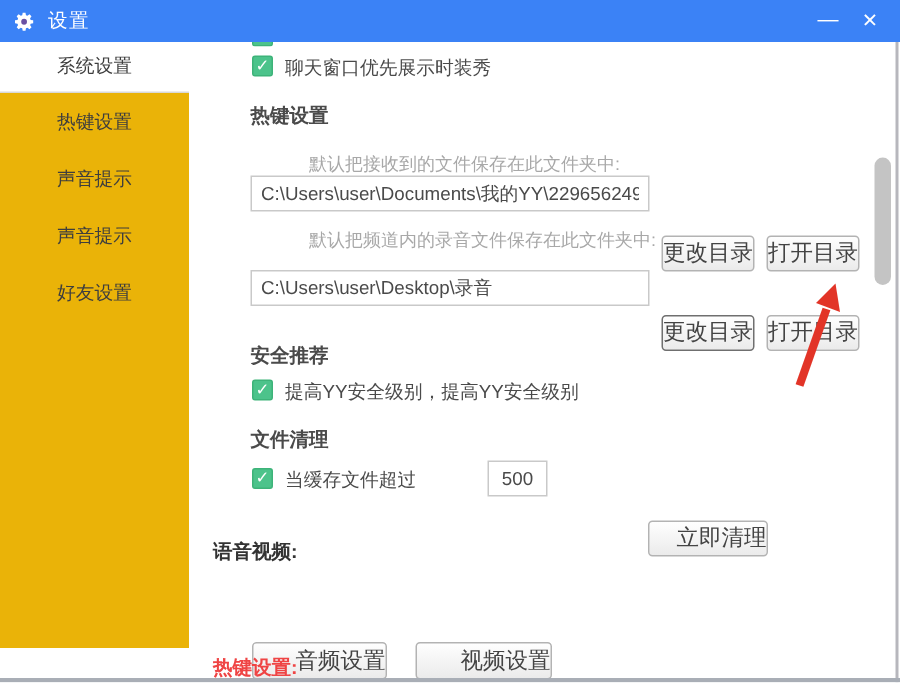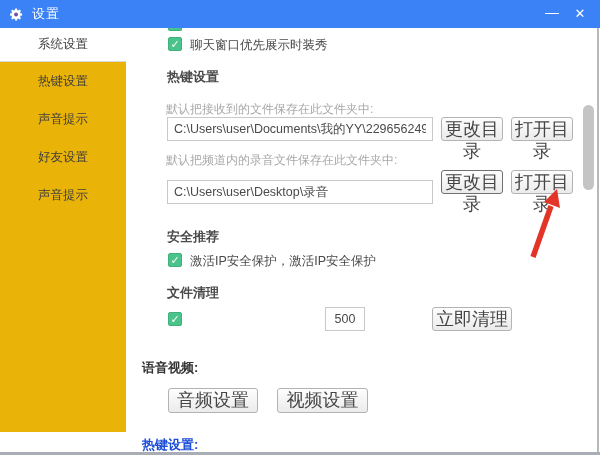--- a/index.html
+++ b/index.html
@@ -27,38 +27,38 @@
   .side-item {
     height:38px; line-height:38px; padding-left:38px; font-size:12.5px; color:#3e3e3e; cursor:default;
   }
   .side-item.selected {
     height:34px; line-height:33px; background:#ffffff; border-bottom:1px solid #d9d9d9;
   }
   
   .main { position:absolute; left:126px; top:28px; width:474px; height:427px; background:#ffffff; }
   .abs { position:absolute; }
   .section-header { font-size:13px; font-weight:bold; color:#4a4a4a; }
-  .gray-label { font-size:12px; color:#a8a8a8; }
+  .gray-label { font-size:12px; color:#a8a8a8;margin-left:40px; }
   .cb-label { font-size:12.5px; color:#4a4a4a; }
   .checkbox {
     position:absolute; width:14px; height:14px; background:#4cc38b; border:1px solid #3db379;
     border-radius:2px; color:#ffffff; font-size:11px; line-height:12px; text-align:center; cursor:default;
   }
   .partial-cb {
     position:absolute; background:#4cc38b; border-left:1px solid #3db379; border-right:1px solid #3db379;
     border-bottom:1px solid #3db379; border-radius:0 0 2px 2px;
   }
   .tb-input {
     position:absolute; height:24px; background:#ffffff; border:1px solid #c9c9c9;
     font-size:12.5px; color:#4a4a4a; padding:0 6px; font-family:"Liberation Sans","DejaVu Sans",sans-serif;
   }
   .btn {
     position:absolute; height:24px; background:linear-gradient(#fefefe,#ebebeb);
-    border:1px solid #b3b3b3; border-radius:3px; font-size:18px; color:#444444;
-    text-align:center; line-height:22px; cursor:default;
+    border:1px solid #b3b3b3; border-radius:3px; font-size:15px; color:#444444;
+    text-align:right; line-height:22px; cursor:default;margin-top:40px;
   }
   .btn.dark { border-color:#6f6f6f; }
   .scroll-thumb {
     position:absolute; left:457px; top:77px; width:11px; height:85px;
     background:#c4c4c4; border-radius:5.5px; cursor:default;
   }
   .edge-right { position:absolute; left:597px; top:28px; width:2px; height:427px; background:#b7b7bd; }
   .edge-bottom { position:absolute; left:0; top:452px; width:600px; height:3px; background:#a9aeb6; }
 </style>
 </head>
@@ -75,22 +75,22 @@
     <div class="win-controls">
       <div class="win-btn min">—</div>
       <div class="win-btn">✕</div>
     </div>
   </div>
 
   <div class="sidebar">
     <div class="side-item selected">系统设置</div>
     <div class="side-item">热键设置</div>
     <div class="side-item">声音提示</div>
+    <div class="side-item">声音提示</div>
     <div class="side-item">好友设置</div>
-    <div class="side-item">声音提示</div>
   </div>
 
   <div class="main">
 
     <div class="partial-cb" style="left:42px; top:0; width:14px; height:3px;"></div>
 
     <div class="checkbox" style="left:42px; top:9px;">✓</div>
     <span class="abs cb-label" style="left:64px; top:9px;">聊天窗口优先展示时装秀</span>
 
     <span class="abs section-header" style="left:41px; top:40px;">热键设置</span>
@@ -100,32 +100,33 @@
     <div class="btn" style="left:315px; top:89px; width:62px;">更改目录</div>
     <div class="btn" style="left:385px; top:89px; width:62px;">打开目录</div>
 
     <span class="abs gray-label" style="left:40px; top:124px;">默认把频道内的录音文件保存在此文件夹中:</span>
     <input class="tb-input" style="left: 41px; top: 152px; width: 266px;" value="C:\Users\user\Desktop\录音">
     <div class="btn dark" style="left:315px; top:142px; width:62px;">更改目录</div>
     <div class="btn" style="left:385px; top:142px; width:62px;">打开目录</div>
 
     <span class="abs section-header" style="left:41px; top:200px;">安全推荐</span>
     <div class="checkbox" style="left:42px; top:225px;">✓</div>
-    <span class="abs cb-label" style="left:64px; top:225px;">激活IP安全保护，激活IP安全保护</span>
+    <span class="abs cb-label" style="left:64px; top:225px;">提高YY安全级别，提高YY安全级别</span>
 
     <span class="abs section-header" style="left:41px; top:256px;">文件清理</span>
     <div class="checkbox" style="left:42px; top:284px;">✓</div>
+    <span class="abs cb-label" style="left:64px; top:284px;">当缓存文件超过</span>
     <input class="tb-input" style="left: 171px; top: 279px; width: 40px; text-align: center; padding: 0px; margin-left: 28px;" value="500">
     <div class="btn" style="left:306px; top:279px; width:80px;">立即清理</div>
 
     <span class="abs section-header" style="left:16px; top:331px; color:#333;">语音视频:</span>
     <div class="btn" style="left:151px; top:360px; width:91px; height:25px; line-height:23px;">视频设置</div>
     <div class="btn" style="left:42px; top:360px; width:90px; height:25px; line-height:23px;">音频设置</div>
 
-    <span class="abs section-header" style="left:16px; top:408px; color:#1d4ed8;">热键设置:</span>
+    <span class="abs section-header" style="left:16px; top:408px; color:#ef4444;">热键设置:</span>
 
     <div class="scroll-thumb"></div>
 
     <svg class="abs" style="left:379px; top:152px;" width="70" height="85" viewBox="0 0 70 85">
       <line x1="28" y1="77" x2="46" y2="26" stroke="#e23427" stroke-width="5.5"></line>
       <polygon points="52,9 55,28 39,22" fill="#e23427"></polygon>
     </svg>
 
   </div>
 

